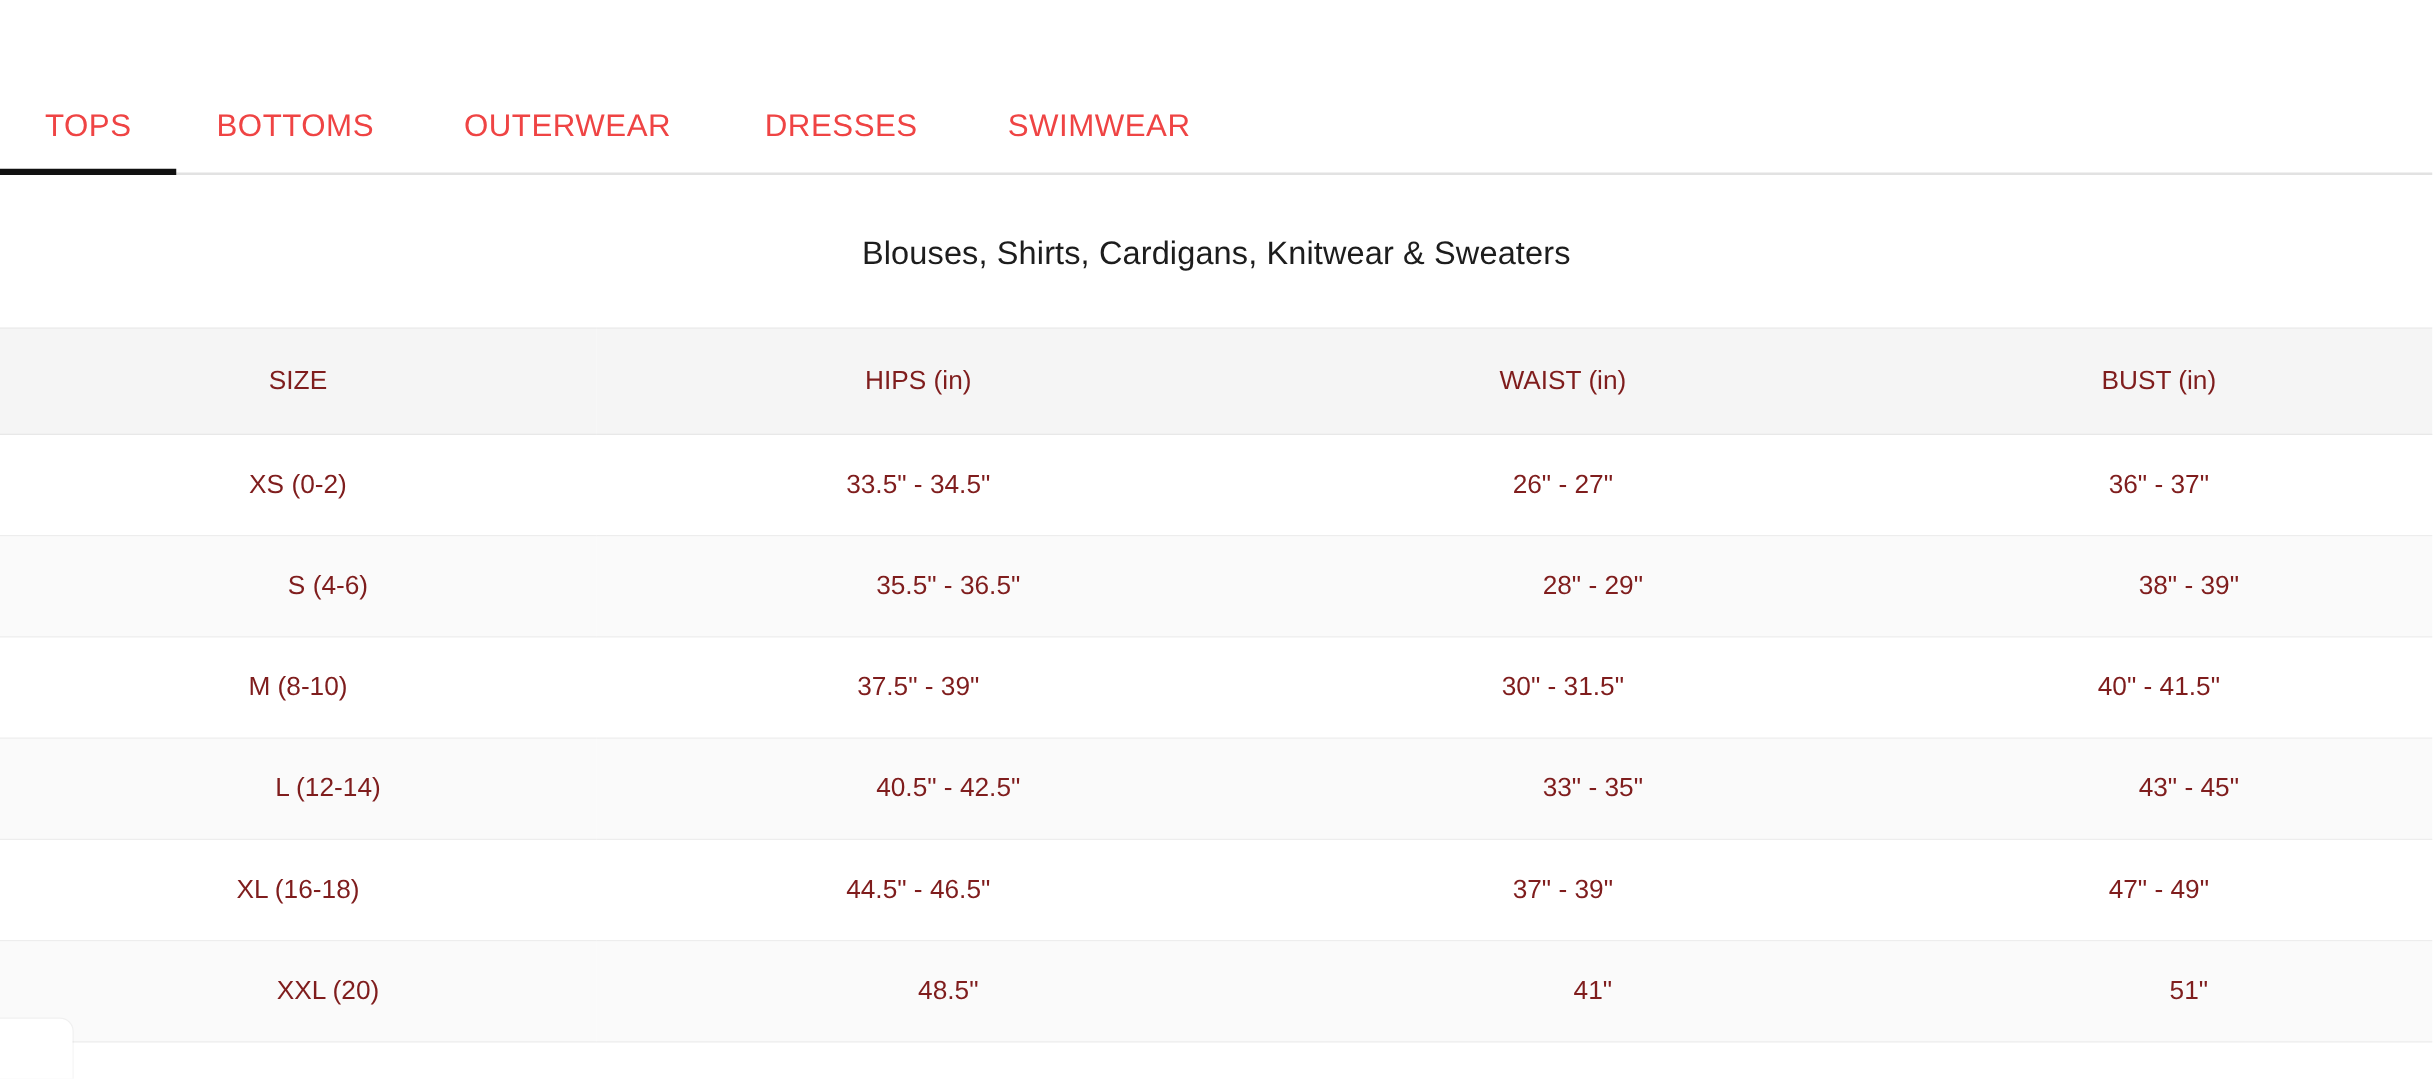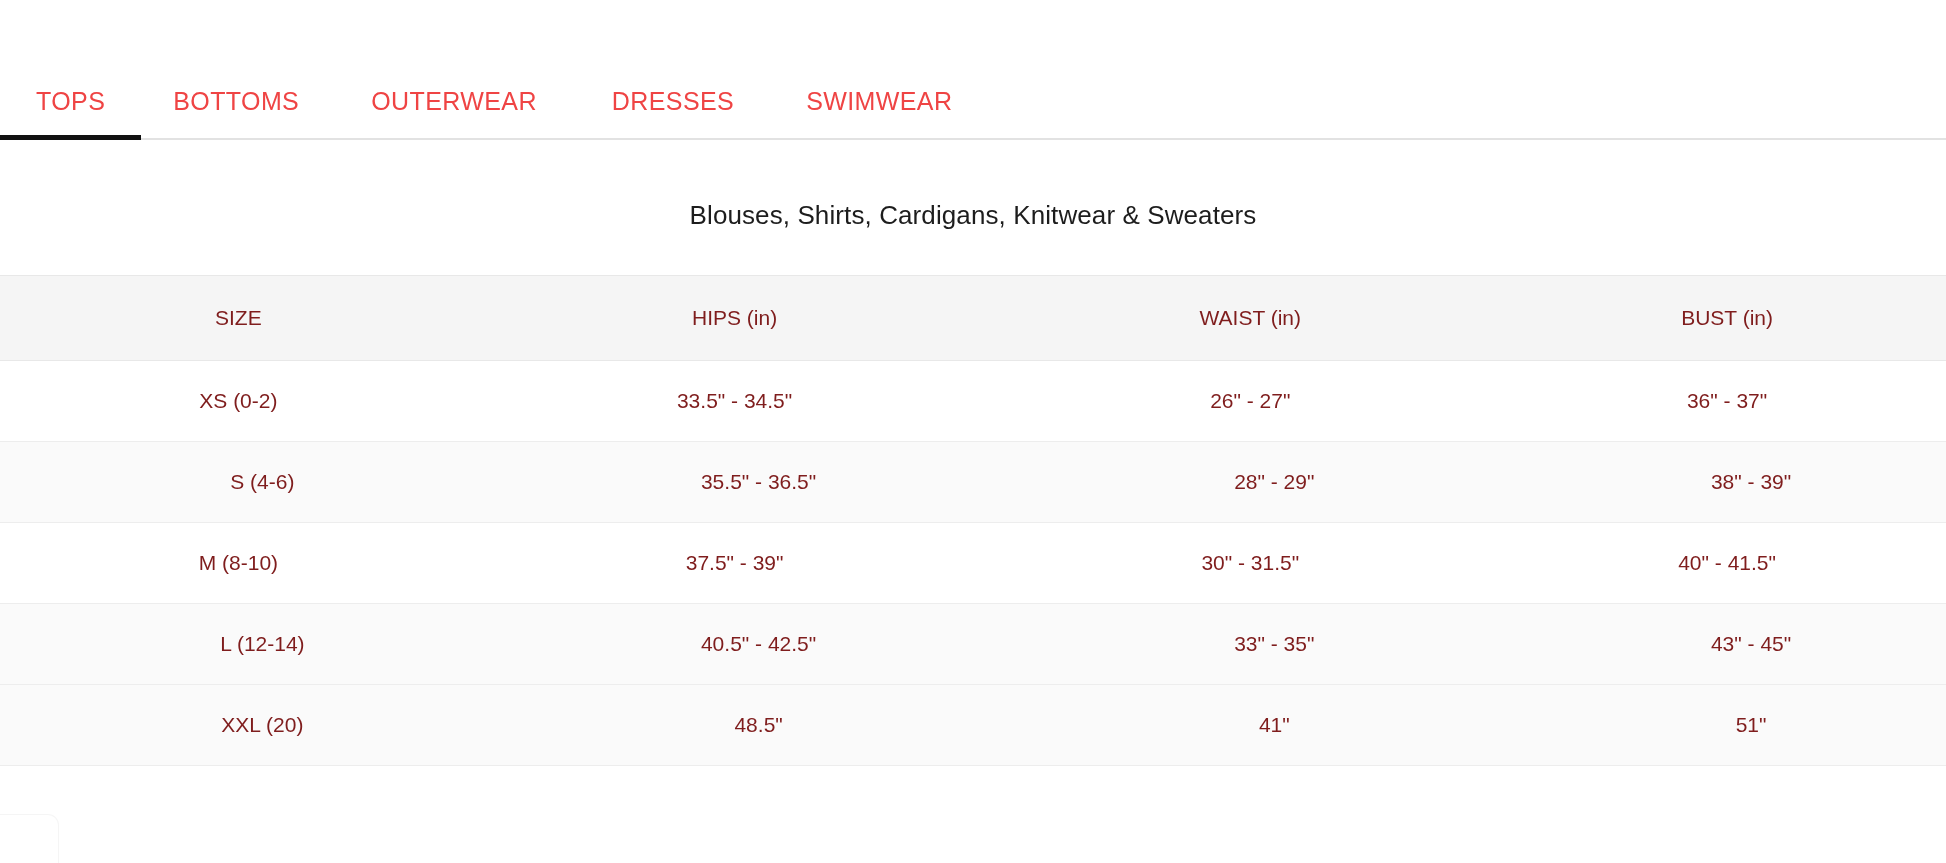--- a/index.html
+++ b/index.html
@@ -60,21 +60,21 @@
     bottom: -2px;
     height: 5px;
     background: #111111;
   }
 
   
   .caption {
     text-align: center;
     font-size: 26px;
     color: #1d1d1d;
-    padding: 60px 0 0 0;
+    padding: 47px 0 0 0;
     letter-spacing: 0.1px;
   }
 
   
   .table-wrap {
     margin-top: 44px;
     width: 1946px;
   }
 
   table.size-table {
@@ -176,20 +176,26 @@
           <td>37.5" - 39"</td>
           <td>30" - 31.5"</td>
           <td>40" - 41.5"</td>
         </tr>
         <tr class="even">
           <td>L (12-14)</td>
           <td>40.5" - 42.5"</td>
           <td>33" - 35"</td>
           <td>43" - 45"</td>
         </tr>
+        <tr class="odd">
+          <td>XL (16-18)</td>
+          <td>44.5" - 46.5"</td>
+          <td>37" - 39"</td>
+          <td>47" - 49"</td>
+        </tr>
         <tr class="even">
           <td>XXL (20)</td>
           <td>48.5"</td>
           <td>41"</td>
           <td>51"</td>
         </tr>
       </tbody>
     </table>
   </div>
 

